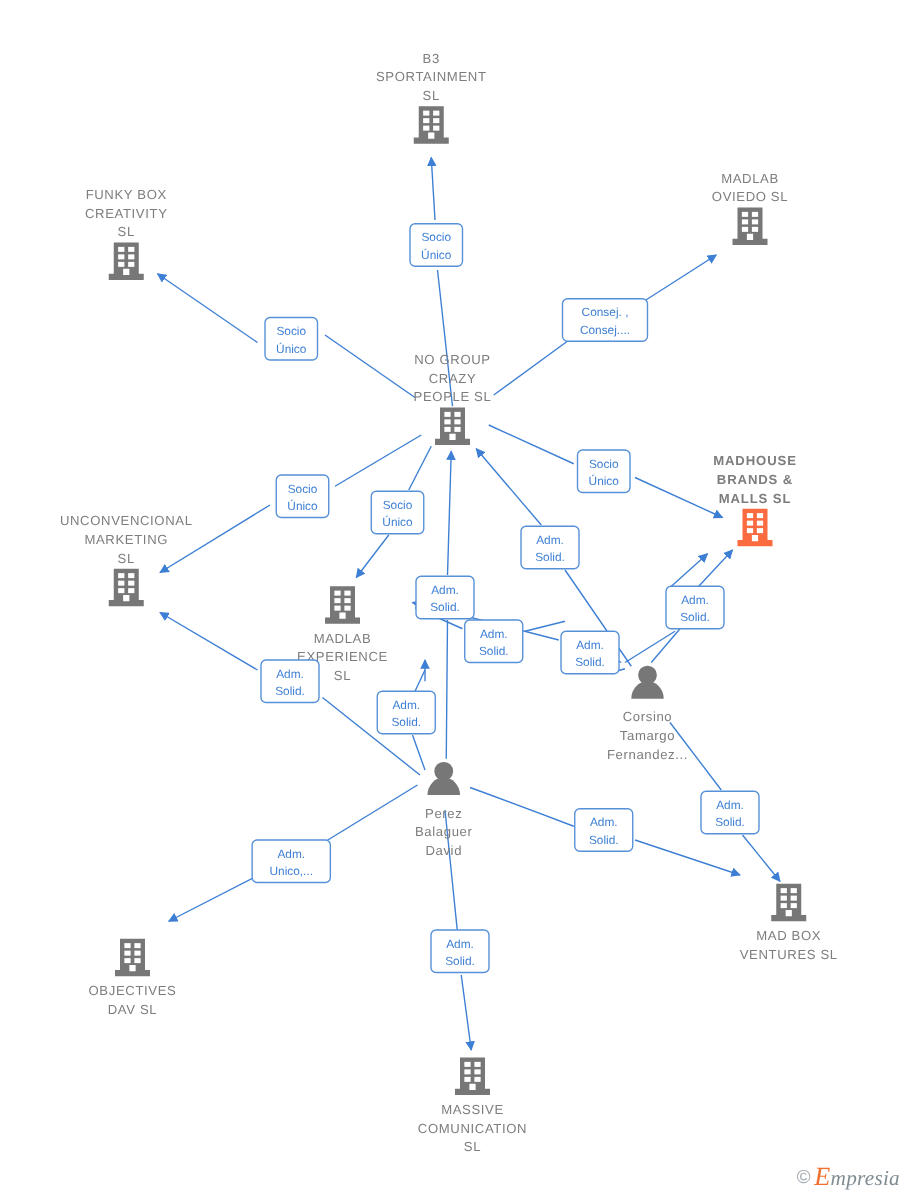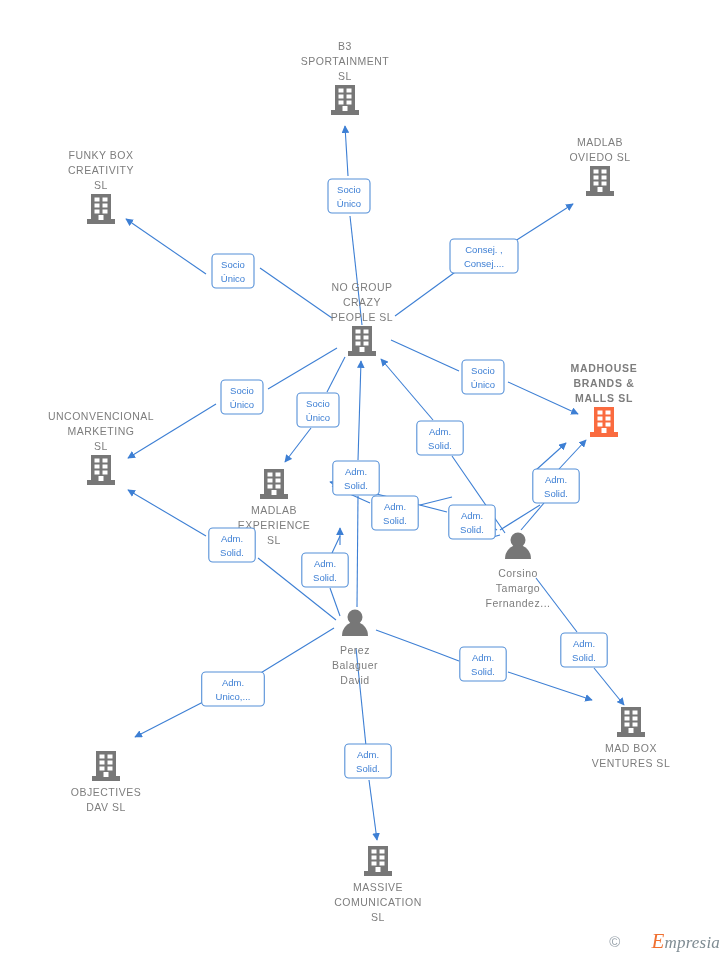--- a/index.html
+++ b/index.html
@@ -64,21 +64,20 @@
   #watermark .copy {
     color: #9aa4ad;
     font-size: 15px;
     font-family: "Liberation Sans", sans-serif;
   }
   #watermark .brand {
     font-size: 17px;
     font-style: italic;
     color: #7f8c93;
     letter-spacing: 0.2px;
-    margin-left: 28px;
   }
   #watermark .brand .cap {
     color: #f07030;
     font-size: 21px;
   }
 </style>
 </head>
 <body>
 
 <svg id="graph" viewBox="0 0 728 960">

